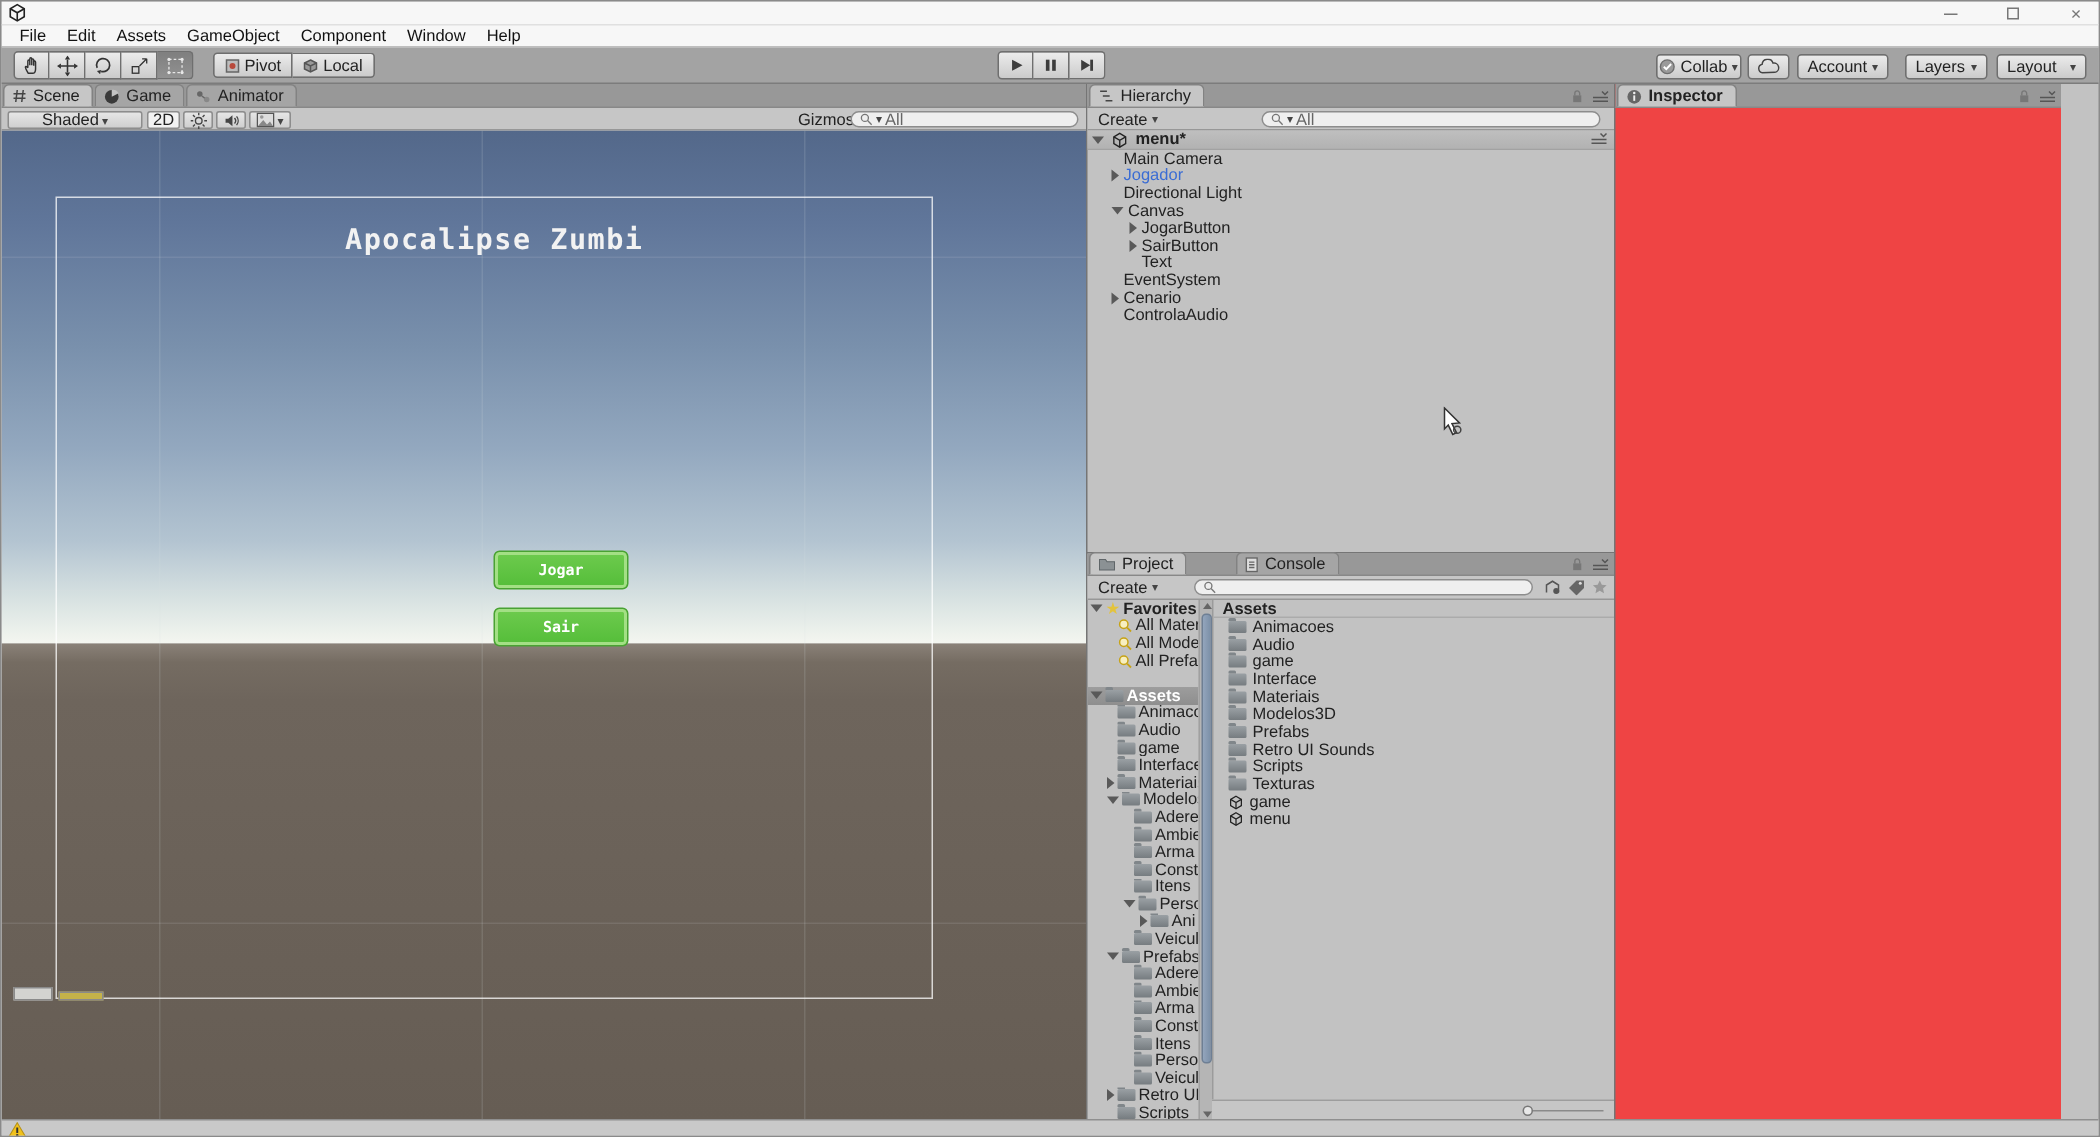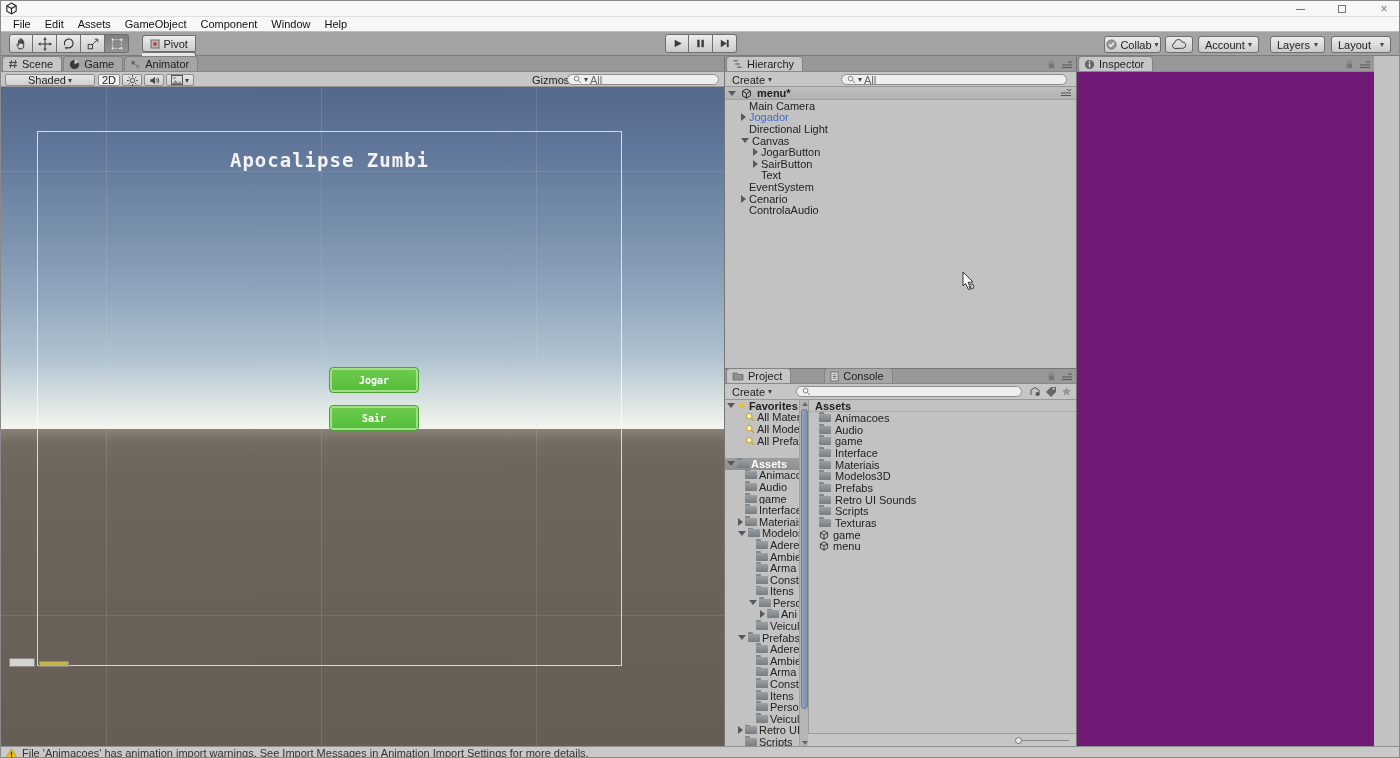--- a/index.html
+++ b/index.html
@@ -30,21 +30,21 @@
     background:linear-gradient(#ececec,#cbcbcb); border:1px solid #6f6f6f; color:#222;
   }
   .group { display:flex; }
   .group .tbtn { border-left-width:0; border-radius:0; }
   .group .tbtn:first-child { border-left-width:1px; border-radius:3px 0 0 3px; }
   .group .tbtn:last-child { border-radius:0 3px 3px 0; }
   .group .tbtn:only-child { border-radius:3px; }
   .tbtn.active { background:linear-gradient(#7f7f7f,#929292); }
   #tools-group { left:8px; top:2px; }
   #tools-group .tbtn { width:24px; }
-  #pivot-group { left:141px; top:3px;flex-direction:column; }
+  #pivot-group { left:141px; top:3px; }
   #pivot-group .tbtn { padding:0 7px; height:17px; }
   #play-group { left:664px; top:2px; }
   #play-group .tbtn { width:24px; }
   .rbtn { position:absolute; top:4px; height:17px; border-radius:3px; }
   .caret { font-size:8px; color:#444; font-family:"DejaVu Sans", sans-serif; }
 
   
   .tabbar { position:absolute; left:0; top:0; width:100%; height:16px; background:#989898; border-bottom:1px solid #888; display:flex; align-items:flex-end; padding-left:1px; }
   .tab { height:15px; padding:0 8px 0 5px; display:flex; align-items:center; gap:4px; margin-right:1px;
          border:1px solid #828282; border-bottom:none; border-radius:4px 4px 0 0; background:#a5a5a5; color:#222; }
@@ -100,21 +100,21 @@
   .scroll-arrow-up { position:absolute; left:2px; top:2px; width:0; height:0; border-bottom:4px solid #666; border-left:3px solid transparent; border-right:3px solid transparent; }
   .scroll-arrow-dn { position:absolute; left:2px; bottom:2px; width:0; height:0; border-top:4px solid #666; border-left:3px solid transparent; border-right:3px solid transparent; }
   #proj-main { left:83px; top:31px; width:269px; height:333px; border-left:1px solid #9b9b9b; overflow:hidden; }
   #assets-header { height:12px; font-weight:bold; padding-left:6px; border-bottom:1px solid #ababab; display:flex; align-items:center; }
   .arow { display:flex; align-items:center; gap:4px; height:11.7px; padding-left:10px; }
   #proj-footer { left:83px; top:364px; width:269px; height:14px; background:#c6c6c6; border-top:1px solid #9d9d9d; }
   #zoom-slider { position:absolute; right:8px; top:6px; width:52px; height:1px; background:#8a8a8a; }
   #zoom-knob { position:absolute; left:-2px; top:-3px; width:7px; height:7px; border-radius:50%; background:#e8e8e8; border:1px solid #777; }
 
   
-  #inspector-panel { left:1075px; top:55px; width:298px; height:690px; background:#701a75; border-left:1px solid #757575; }
+  #inspector-panel { left:1075px; top:55px; width:298px; height:690px; background:#ef4444; border-left:1px solid #757575;font-weight:bold; }
 
   
   #status-bar { left:0; top:745px; width:1400px; height:13px; background:#c9c9c9; border-top:1px solid #8f8f8f; display:flex; align-items:center; gap:4px; padding-left:4px; color:#333; }
 
   .icon { display:inline-flex; align-items:center; justify-content:center; flex:none; }
   .icon svg { display:block; }
   .star-glyph { color:#e3c33c; font-family:"DejaVu Sans", sans-serif; font-size:11px; line-height:10px; }
   #cursor { pointer-events:none; }
 </style>
 </head>
@@ -882,21 +882,20 @@
 </div>
 
 <div id="status-bar" class="abs">
   <span class="icon">
       <svg width="13" height="11" viewBox="0 0 14 12">
         <path d="M7 .5l6.5 11H.5z" fill="#f2c21c" stroke="#b8931a" stroke-width=".8"></path>
         <rect x="6.3" y="4" width="1.4" height="4" fill="#333"></rect>
         <circle cx="7" cy="9.6" r=".9" fill="#333"></circle>
       </svg>
     </span>
-  <span>File 'Animacoes' has animation import warnings. See Import Messages in Animation Import Settings for more details.</span>
 </div>
 
 <span id="cursor" class="abs icon" style="left:960px;top:270px;">
   <svg width="16" height="22" viewBox="0 0 16 22">
       <path d="M2 1l10 10-5 .4 3 6-2.5 1.2-3-6.2L2 15z" fill="#fff" stroke="#333"></path>
       <circle cx="10.5" cy="15.5" r="2.4" fill="none" stroke="#444"></circle>
     </svg>
 </span>
 
 </body></html>

